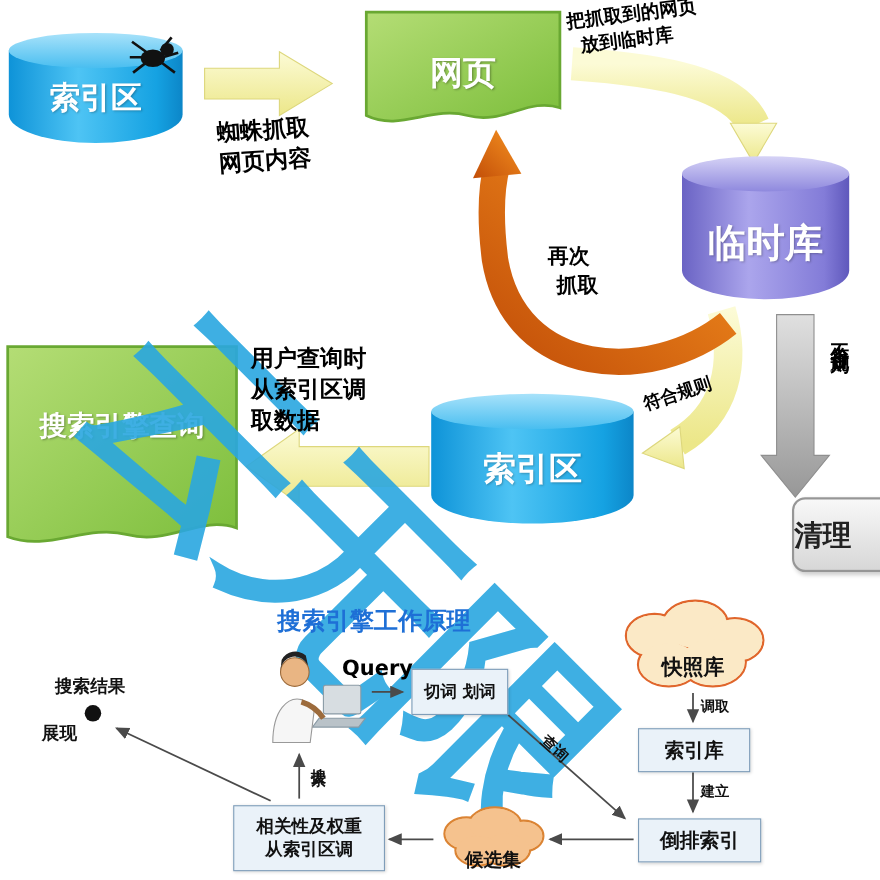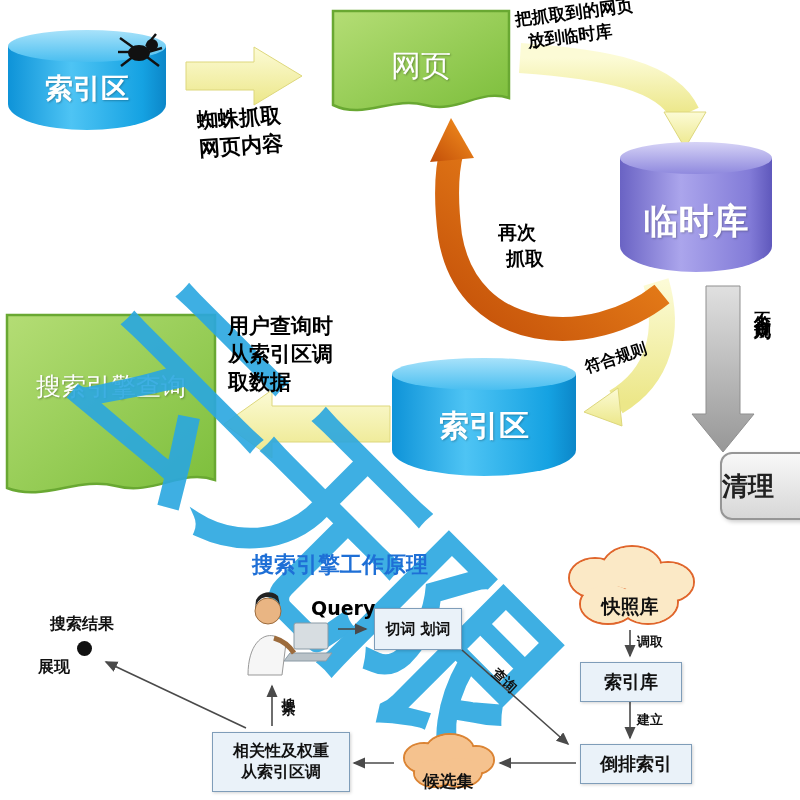--- a/index.html
+++ b/index.html
@@ -10,21 +10,21 @@
   .cylinder{position:absolute;}
   .cyl-side{position:absolute;left:0;right:0;top:16px;bottom:0;border-radius:0 0 50% 50%/0 0 26px 26px;}
   .cyl-top{position:absolute;left:0;right:0;top:0;height:32px;border-radius:50%;}
   .blue-side{background:linear-gradient(90deg,#0E93D8,#4EC4F4 40%,#15A2E2 85%,#0C86C8);}
   .blue-top{background:linear-gradient(180deg,#A8E2FA,#49BEF0);}
   .purple-side{background:linear-gradient(90deg,#6A63C4,#ABA5EC 40%,#837CD8 85%,#5F58BC);}
   .purple-top{background:linear-gradient(180deg,#D6D3F6,#8F89DE);}
   .cyl-label{position:absolute;left:0;right:0;text-align:center;color:#fff;font-weight:700;
              text-shadow:1px 1px 2px rgba(0,0,0,.25);}
   
-  .page-label{position:absolute;left:0;right:0;text-align:center;color:#fff;font-weight:400;
+  .page-label{position:absolute;left:0;right:0;text-align:center;color:#fff;font-weight:700;
               text-shadow:1px 1px 2px rgba(0,0,0,.3);}
   
   .note{position:absolute;color:#000;font-weight:700;white-space:nowrap;z-index:12;}
   
   .flow-box{position:absolute;background:#EAF2F9;border:1.5px solid #7F9DB9;
             display:flex;flex-direction:column;align-items:center;justify-content:center;
             color:#111;font-weight:600;z-index:60;box-shadow:1px 1px 3px rgba(0,0,0,.18);}
   .clean-box{position:absolute;border:2px solid #969696;border-radius:12px;
              background:linear-gradient(180deg,#F8F8F8,#D7D7D7);
              display:flex;align-items:center;

